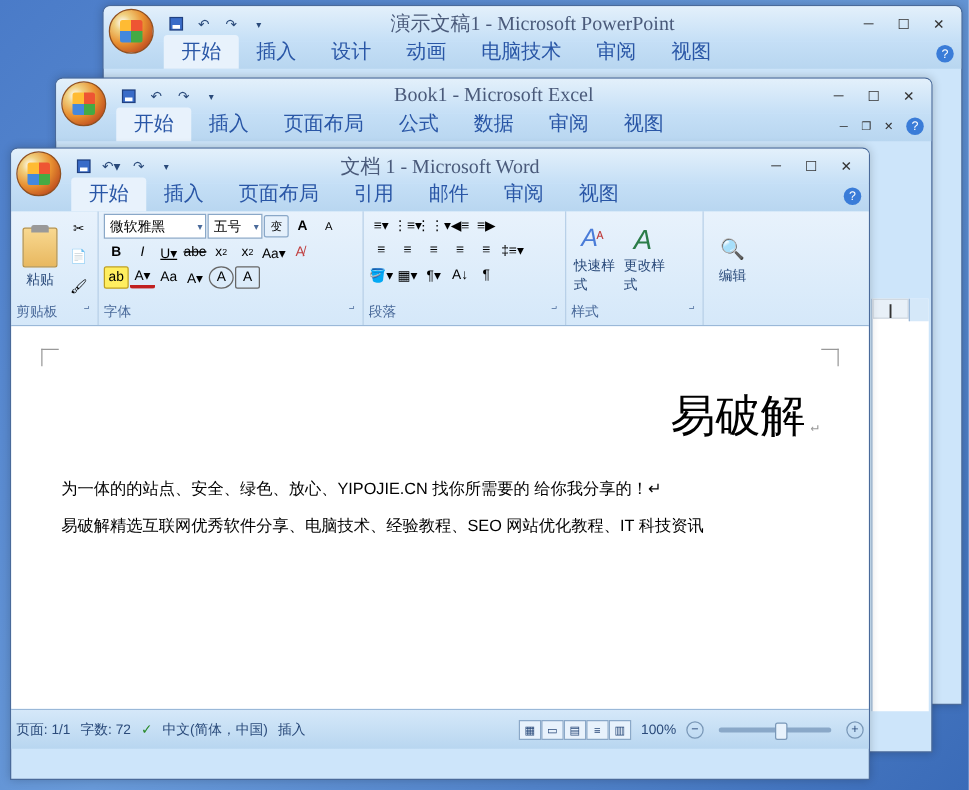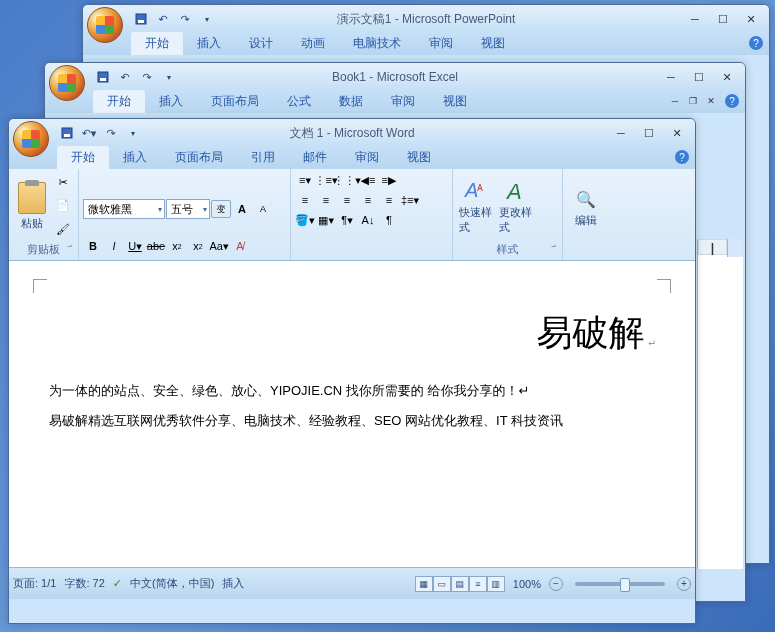--- a/index.html
+++ b/index.html
@@ -3,31 +3,31 @@
 <meta charset="utf-8">
 <style>
 *{box-sizing:border-box;margin:0;padding:0;font-family:"Microsoft YaHei",Tahoma,sans-serif;}
 body{width:775px;height:632px;background:linear-gradient(135deg,#4a7bc8 0%,#6899d8 50%,#3a6bb8 100%);position:relative;overflow:hidden;}
 .win{position:absolute;background:#cde5fa;border:1px solid #4a6a9a;border-radius:6px 6px 0 0;box-shadow:0 0 8px rgba(0,0,0,0.2);}
 .titlebar{height:28px;display:flex;align-items:center;padding:0 4px;background:linear-gradient(#e3f0fb,#c5dff6);border-radius:5px 5px 0 0;position:relative;}
 .officeorb{width:36px;height:36px;border-radius:50%;background:radial-gradient(circle at 30% 30%,#fff,#f0d080 20%,#e89030 50%,#c05020 80%);border:1px solid #905020;position:absolute;left:4px;top:2px;z-index:5;display:flex;align-items:center;justify-content:center;}
 .officeorb::after{content:"";width:18px;height:18px;background:conic-gradient(#e53 0 25%,#4a4 25% 50%,#48d 50% 75%,#fb3 75% 100%);border-radius:2px;}
 .qat{display:flex;gap:2px;margin-left:44px;align-items:center;}
 .qbtn{width:20px;height:18px;display:flex;align-items:center;justify-content:center;border-radius:2px;cursor:pointer;font-size:11px;color:#2a4a7a;}
-.title{position:absolute;left:50%;transform:translateX(-50%);font-size:12px;color:#4a5a7a;}
+.title{position:absolute;left:50%;transform:translateX(-50%);font-size:16px;color:#4a5a7a;font-family:Liberation Serif, serif;}
 .winbtns{margin-left:auto;display:flex;gap:0;}
 .wbtn{width:28px;height:18px;display:flex;align-items:center;justify-content:center;font-size:11px;color:#333;cursor:pointer;font-family:Arial;}
 .ribbon-tabs{height:22px;display:flex;align-items:flex-end;padding-left:48px;background:linear-gradient(#c5dff6,#b8d6f0);gap:0;position:relative;}
-.rtab{padding:3px 14px;font-size:12px;color:#2956a6;cursor:pointer;border-radius:3px 3px 0 0;}
+.rtab{padding:3px 14px;font-size:16px;color:#2956a6;cursor:pointer;border-radius:3px 3px 0 0;}
 .rtab.active{background:#e8f2fc;color:#2956a6;}
 .help-icon{position:absolute;right:6px;top:3px;width:14px;height:14px;border-radius:50%;background:#3a7cd8;color:#fff;font-size:10px;display:flex;align-items:center;justify-content:center;cursor:pointer;}
 .ribbon-body{background:linear-gradient(#e8f2fc,#d5e8f9);height:92px;display:flex;border-bottom:1px solid #9ab8d8;}
 .rgroup{border-right:1px solid #b8d0e8;padding:2px 4px;display:flex;flex-direction:column;height:100%;}
 .rgroup-content{flex:1;display:flex;gap:2px;}
-.rgroup-label{font-size:11px;color:#4a6a9a;text-align:center;padding:1px 0;position:relative;}
+.rgroup-label{font-size:11px;color:#4a6a9a;text-align:left;padding:1px 0;position:relative;}
 .rgroup-label::after{content:"⌐";position:absolute;right:2px;font-size:8px;color:#4a6a9a;transform:rotate(180deg);}
 .bigbtn{width:38px;display:flex;flex-direction:column;align-items:center;justify-content:center;padding:4px 2px;cursor:pointer;border-radius:2px;font-size:11px;color:#2a4a7a;gap:2px;}
 .smicon{width:20px;height:18px;display:flex;align-items:center;justify-content:center;cursor:pointer;border-radius:2px;font-size:11px;}
 .col{display:flex;flex-direction:column;gap:1px;}
 .row{display:flex;gap:1px;align-items:center;}
 .combo{height:20px;border:1px solid #8aa8c8;background:#fff;font-size:11px;padding:0 14px 0 4px;display:flex;align-items:center;cursor:pointer;position:relative;}
 .combo::after{content:"▾";position:absolute;right:2px;font-size:8px;color:#4a6a9a;}
 .doc-area{background:#fff;height:306px;padding:30px 40px;position:relative;overflow:auto;}
 .doc-title{font-size:36px;font-family:Liberation Mono, monospace;color:#000;margin:18px 0 18px 148px;position:relative;text-align:right;}
 .doc-title::after{content:"↵";font-size:11px;color:#999;margin-left:4px;}
@@ -167,21 +167,21 @@
           <div class="smicon">✂</div>
           <div class="smicon">📄</div>
           <div class="smicon">🖌</div>
         </div>
       </div>
       <div class="rgroup-label">剪贴板</div>
     </div>
 
     <div class="rgroup" style="width:212px;">
       <div class="rgroup-content">
-        <div class="col" style="gap:18px;width:100%;margin-top:28px;">
+        <div class="col" style="gap:2px;width:100%;">
           <div class="row">
             <div class="combo" style="width:82px;">微软雅黑</div>
             <div class="combo" style="width:44px;">五号</div>
             <div class="smicon" style="border:1px solid #8aa8c8;font-size:9px;">变</div>
             <div class="smicon" style="font-weight:bold;">A</div>
             <div class="smicon" style="font-size:9px;">A</div>
           </div>
           <div class="row">
             <div class="smicon" style="font-weight:bold;">B</div>
             <div class="smicon" style="font-style:italic;">I</div>
@@ -225,20 +225,21 @@
           </div>
           <div class="row">
             <div class="smicon">🪣▾</div>
             <div class="smicon">▦▾</div>
             <div class="smicon">¶▾</div>
             <div class="smicon">A↓</div>
             <div class="smicon">¶</div>
           </div>
         </div>
       </div>
+      <div class="rgroup-label">段落</div>
     </div>
 
     <div class="rgroup" style="width:110px;">
       <div class="rgroup-content">
         <div class="bigbtn">
           <svg width="26" height="26">
               <text x="2" y="20" font-size="20" fill="#4a7cd8" font-family="serif" font-style="italic">A</text>
               <text x="14" y="14" font-size="12" fill="#c04040" font-family="serif">ᴀ</text>
             </svg>
           <span>快速样式</span>

